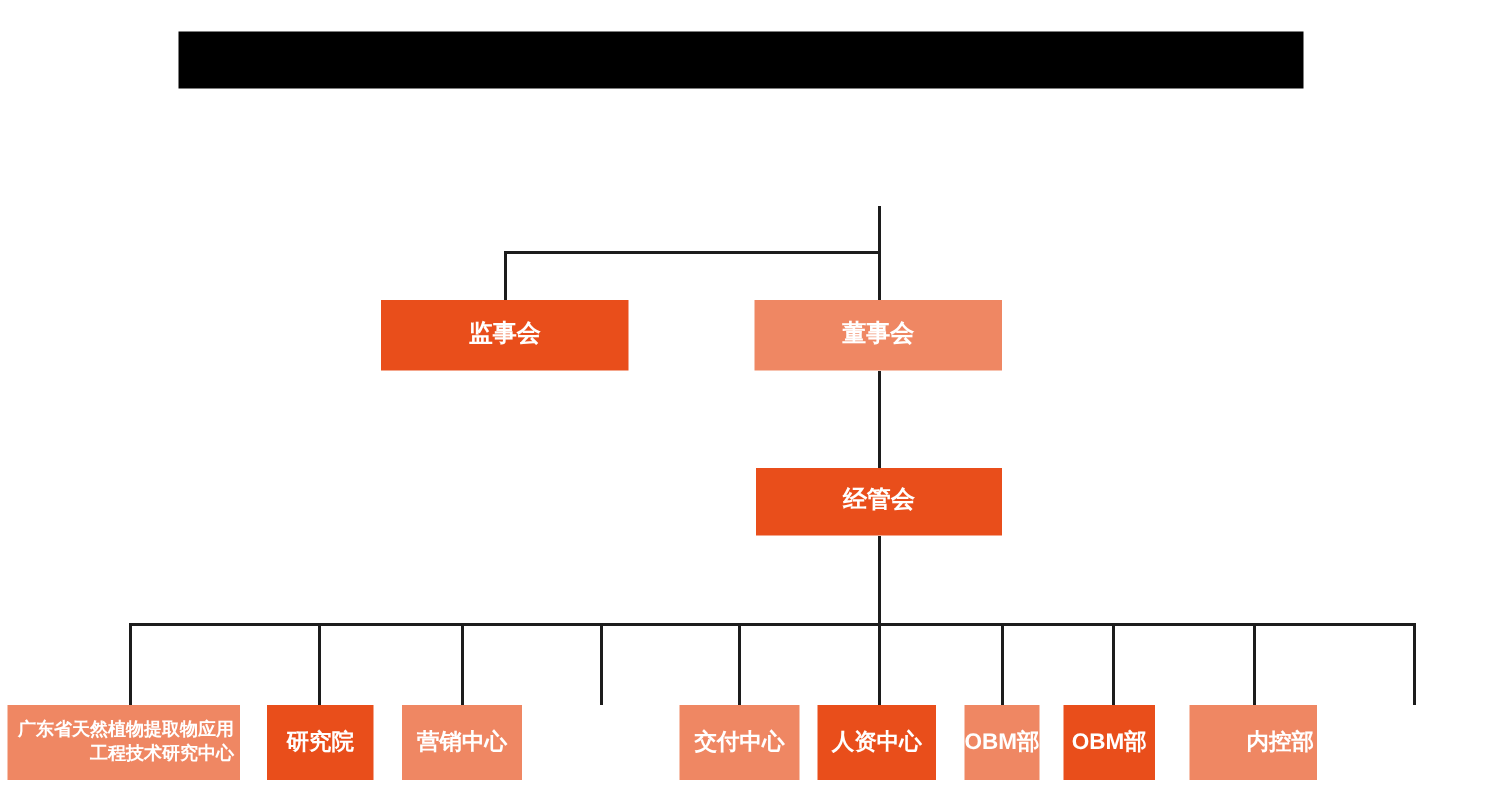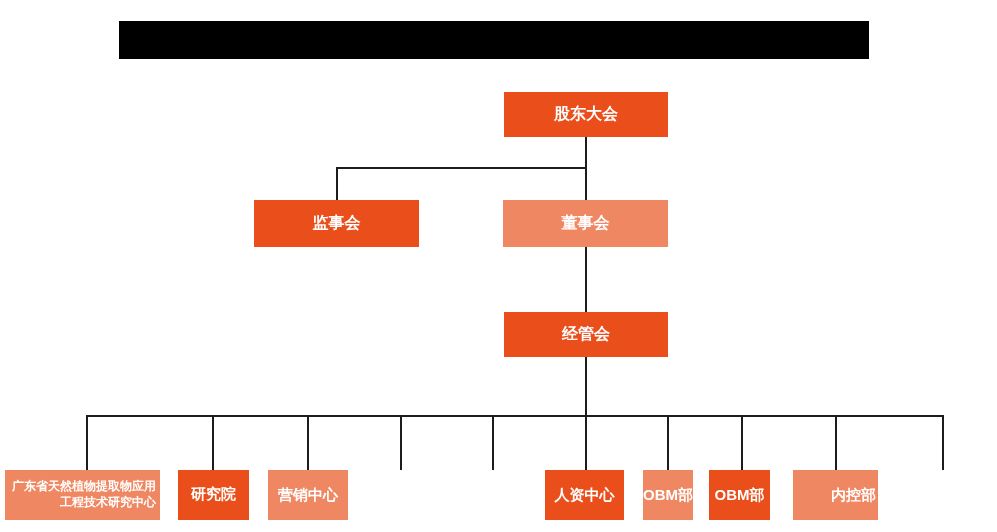--- a/index.html
+++ b/index.html
@@ -45,21 +45,21 @@
 
   
   .n-shareholders{left:504px;top:92px;width:164px;height:45px;}
   .n-supervisory{left:254px;top:200px;width:165px;height:47px;}
   .n-board{left:503px;top:200px;width:165px;height:47px;}
   .n-management{left:504px;top:312px;width:164px;height:45px;}
 
   
   .bottom{top:470px;height:50px;font-size:15px;}
   .n-research-center{left:5px;width:155px;font-size:12px;padding:2px 4px;}
-  .n-research-institute{left:178px;width:71px;font-family:Liberation Serif, serif;}
+  .n-research-institute{left:178px;width:71px;}
   .n-marketing{left:268px;width:80px;}
   .n-finance{left:364px;width:74px;}
   .n-delivery{left:453px;width:80px;}
   .n-hr{left:545px;width:79px;}
   .n-itd{left:643px;width:50px;}
   .n-obm{left:709px;width:61px;}
   .n-internal-control{left:793px;width:85px;padding-left:36px;}
   .n-investment{left:895px;width:97px;}
 </style>
 </head>
@@ -86,28 +86,28 @@
     <line x1="213" y1="415" x2="213" y2="470"></line>
     <line x1="308" y1="415" x2="308" y2="470"></line>
     <line x1="401" y1="415" x2="401" y2="470"></line>
     <line x1="493" y1="415" x2="493" y2="470"></line>
     <line x1="668" y1="415" x2="668" y2="470"></line>
     <line x1="742" y1="415" x2="742" y2="470"></line>
     <line x1="836" y1="415" x2="836" y2="470"></line>
     <line x1="943" y1="415" x2="943" y2="470"></line>
   </svg>
 
-  <div class="node dark n-shareholders">股东大会</div>
 
   <div class="node dark n-supervisory">监事会</div>
   <div class="node light n-board">董事会</div>
 
   <div class="node dark n-management">经管会</div>
 
   <div class="node light bottom n-research-center">广东省天然植物提取物应用工程技术研究中心</div>
   <div class="node dark bottom n-research-institute">研究院</div>
   <div class="node light bottom n-marketing">营销中心</div>
+  <div class="node light bottom n-delivery">交付中心</div>
   <div class="node dark bottom n-hr">人资中心</div>
   <div class="node light bottom n-itd">OBM部</div>
   <div class="node dark bottom n-obm">OBM部</div>
   <div class="node light bottom n-internal-control">内控部</div>
 
 </div>
 
 </body></html>

